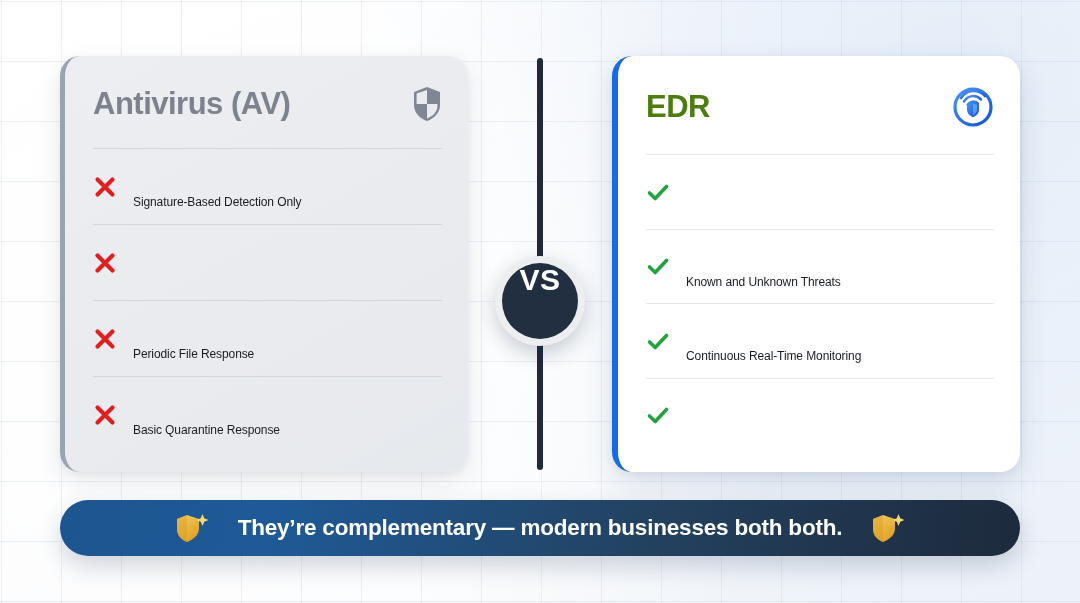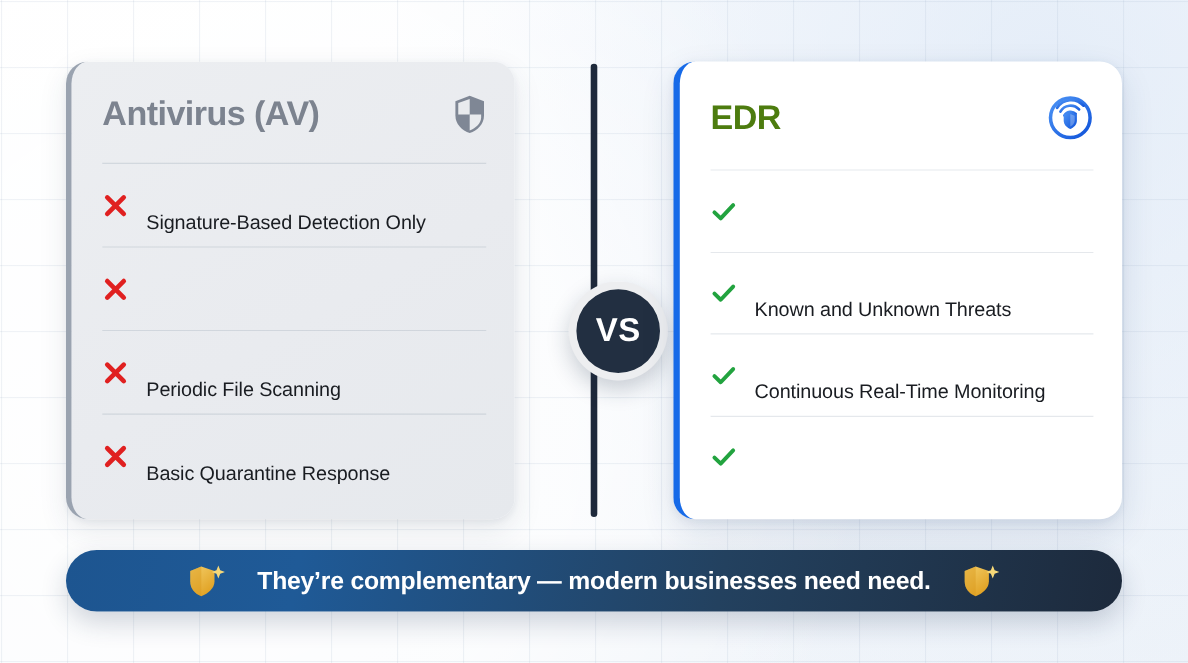--- a/index.html
+++ b/index.html
@@ -88,50 +88,50 @@
     flex: 1;
     border-top: 1px solid rgba(125,140,160,0.22);
     padding: 4px 0;
   }
   #edr-card .feature-row { border-top-color: rgba(125,140,160,0.20); }
 
   .mark { width: 24px; flex: 0 0 24px; text-align: center; line-height: 1; }
   .mark svg { display: block; }
 
   .feature-text {
-    font-size: 18px;
+    font-size: 12px;
     color: #191c21;
     line-height: 1.42;
     letter-spacing: -0.1px;
     margin-top: 32px;
   }
 
   
   #divider {
     position: absolute;
     left: 537px;
     top: 58px;
     width: 6px;
     height: 412px;
     border-radius: 3px;
     background: #1e293b;
   }
 
   #vs-badge {
     position: absolute;
-    left: 517px;
+    left: 495px;
     top: 256px;
     width: 90px;
     height: 90px;
     border-radius: 50%;
     background: #222f41;
     border: 7px solid rgba(255,255,255,0.92);
     box-shadow: 0 8px 20px rgba(25,40,65,0.22);
     display: flex;
-    align-items: center;
+    align-items: flex-start;
     justify-content: center;
   }
   #vs-badge span {
     color: #ffffff;
     font-size: 30px;
     font-weight: bold;
     letter-spacing: 0.5px;
   }
 
   
@@ -194,21 +194,21 @@
             <path d="M4.5 4.5 L19.5 19.5 M19.5 4.5 L4.5 19.5" stroke="#e02020" stroke-width="4.2" stroke-linecap="round"></path>
           </svg>
         </span>
       </div>
       <div class="feature-row">
         <span class="mark">
           <svg viewBox="0 0 24 24" width="24" height="24" aria-hidden="true">
             <path d="M4.5 4.5 L19.5 19.5 M19.5 4.5 L4.5 19.5" stroke="#e02020" stroke-width="4.2" stroke-linecap="round"></path>
           </svg>
         </span>
-        <span class="feature-text">Periodic File Scanning</span>
+        <span class="feature-text">Periodic File Response</span>
       </div>
       <div class="feature-row">
         <span class="mark">
           <svg viewBox="0 0 24 24" width="24" height="24" aria-hidden="true">
             <path d="M4.5 4.5 L19.5 19.5 M19.5 4.5 L4.5 19.5" stroke="#e02020" stroke-width="4.2" stroke-linecap="round"></path>
           </svg>
         </span>
         <span class="feature-text">Basic Quarantine Response</span>
       </div>
     </div>
@@ -281,21 +281,21 @@
           <linearGradient id="goldGrad" x1="0" y1="0" x2="0.7" y2="1">
             <stop offset="0%" stop-color="#f4cf6a"></stop>
             <stop offset="100%" stop-color="#e0a021"></stop>
           </linearGradient>
         </defs>
         <path d="M13 4 L25 8 V17.5 C25 24 19.5 28.5 13 31 C6.5 28.5 3 24 3 17.5 V8 Z" fill="url(#goldGrad)"></path>
         <path d="M13 4 L13 31 C6.5 28.5 3 24 3 17.5 V8 Z" fill="#d99a1d" opacity="0.45"></path>
         <path d="M28.5 3 L30.2 7.3 L34.5 9 L30.2 10.7 L28.5 15 L26.8 10.7 L22.5 9 L26.8 7.3 Z" fill="#f6d878"></path>
       </svg>
     </span>
-    <span id="footer-text">They’re complementary — modern businesses need need.</span>
+    <span id="footer-text">They’re complementary — modern businesses both both.</span>
     <span class="badge-icon">
       <svg viewBox="0 0 36 34" width="36" height="34" aria-hidden="true">
         <path d="M13 4 L25 8 V17.5 C25 24 19.5 28.5 13 31 C6.5 28.5 3 24 3 17.5 V8 Z" fill="url(#goldGrad)"></path>
         <path d="M13 4 L13 31 C6.5 28.5 3 24 3 17.5 V8 Z" fill="#d99a1d" opacity="0.45"></path>
         <path d="M28.5 3 L30.2 7.3 L34.5 9 L30.2 10.7 L28.5 15 L26.8 10.7 L22.5 9 L26.8 7.3 Z" fill="#f6d878"></path>
       </svg>
     </span>
   </div>
 
 </div>

